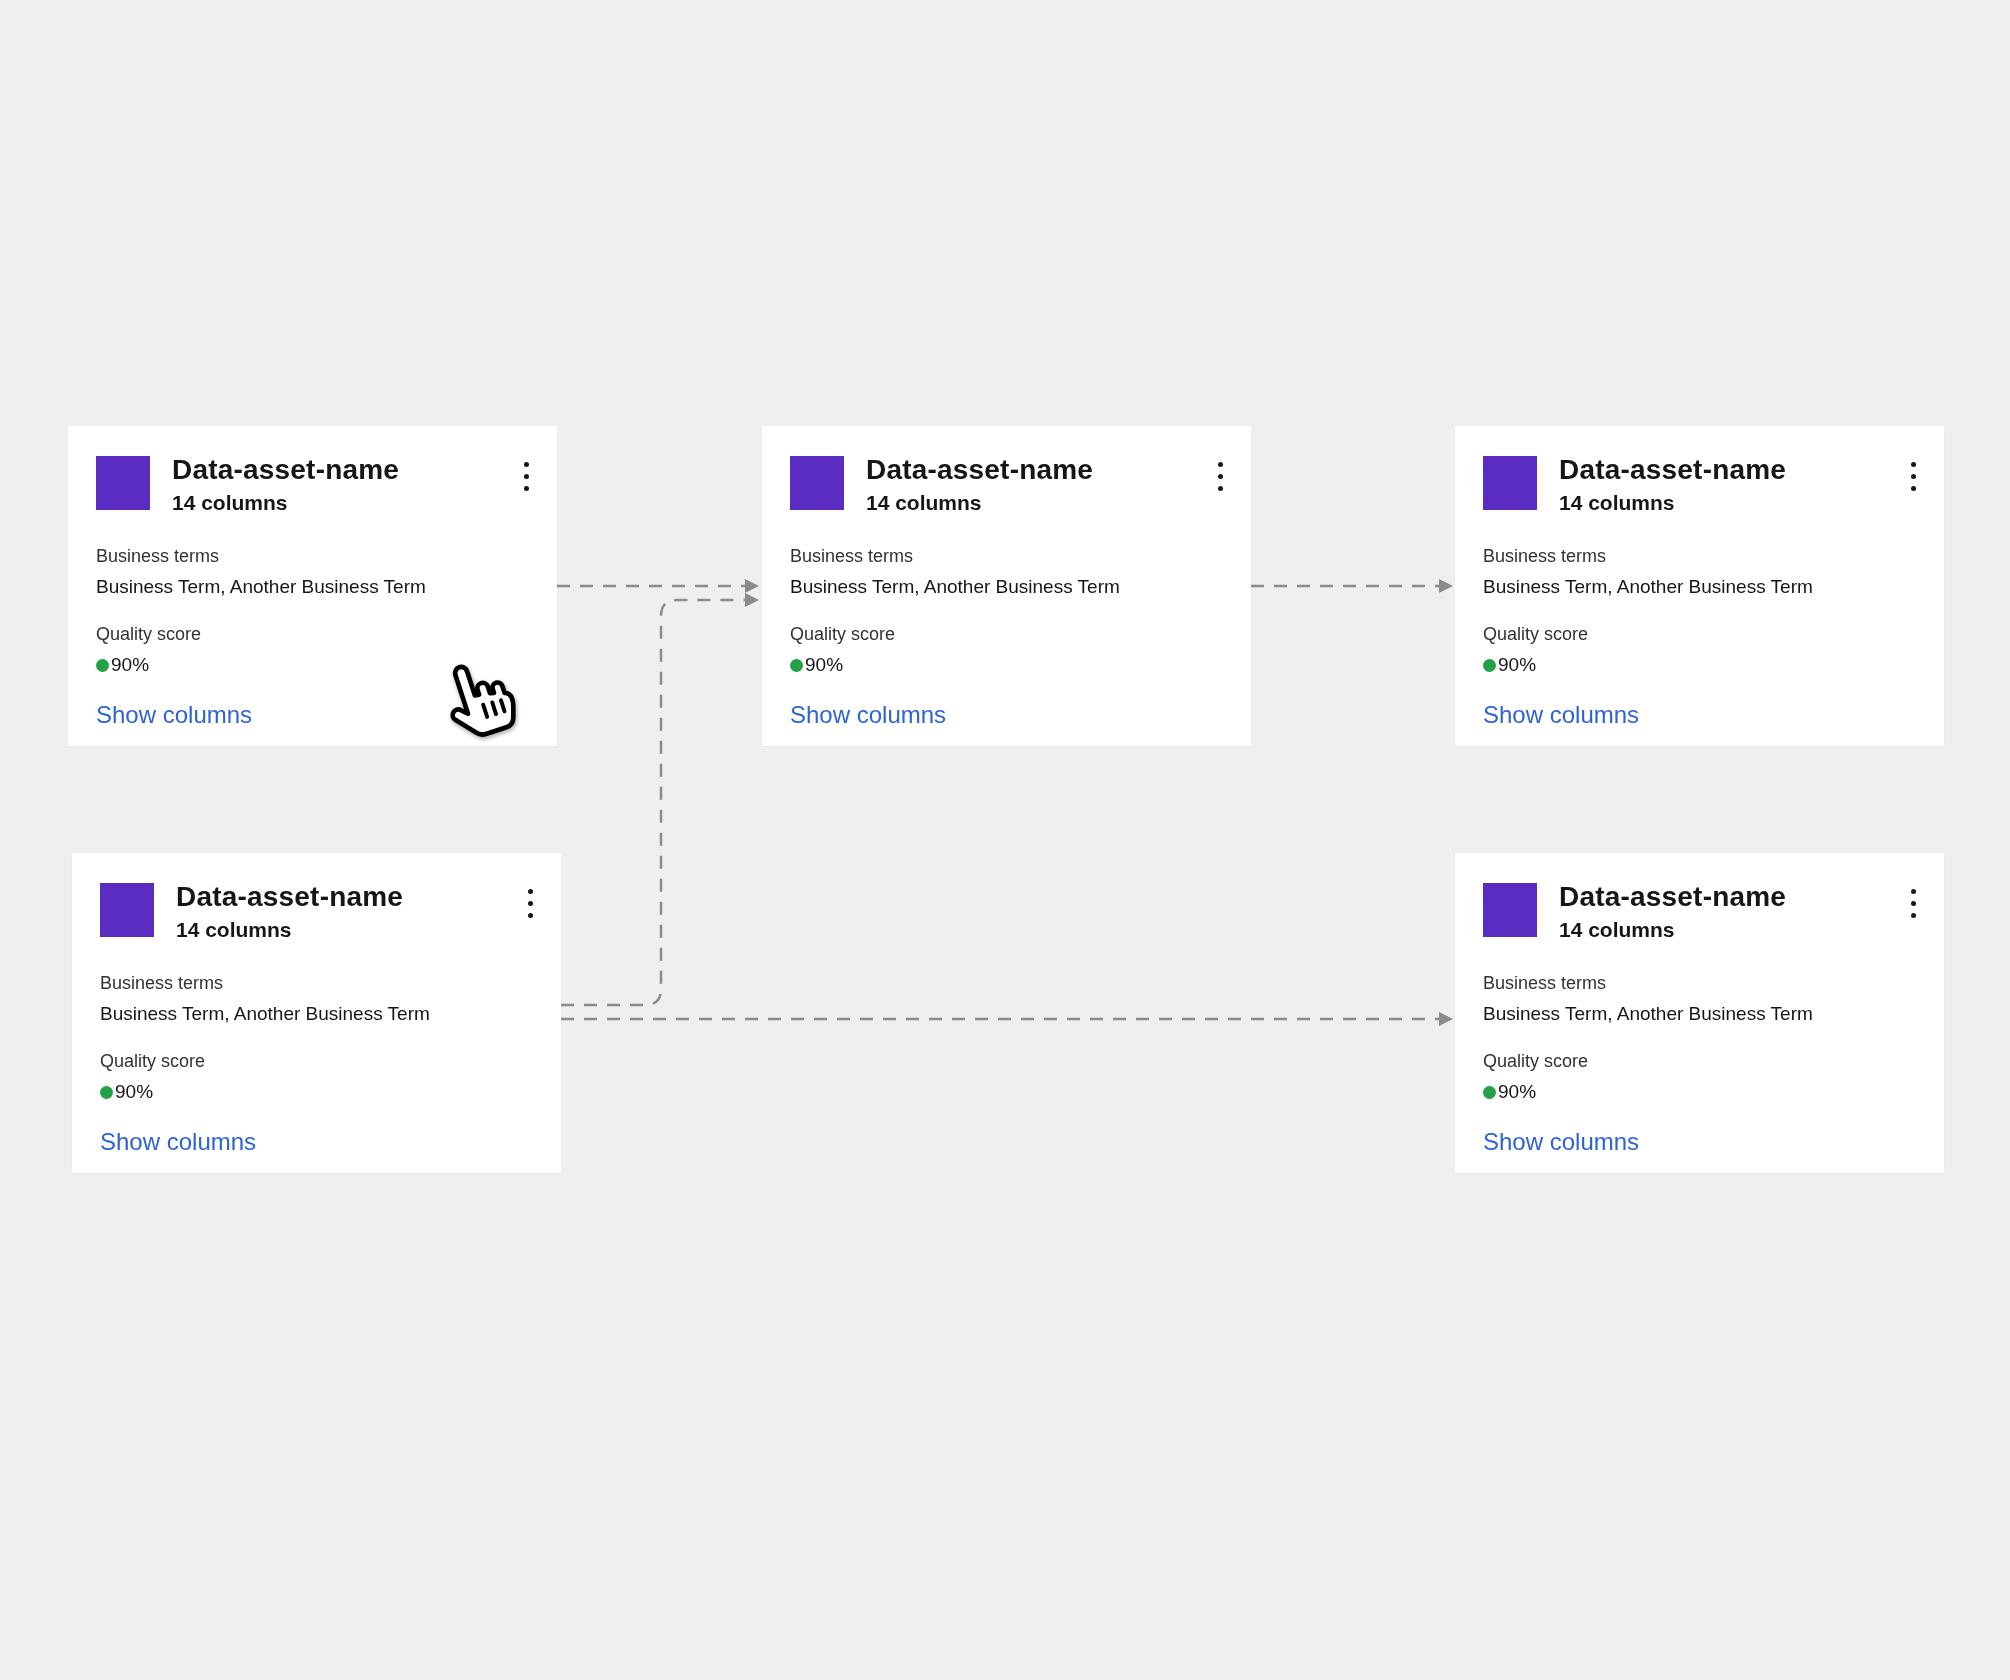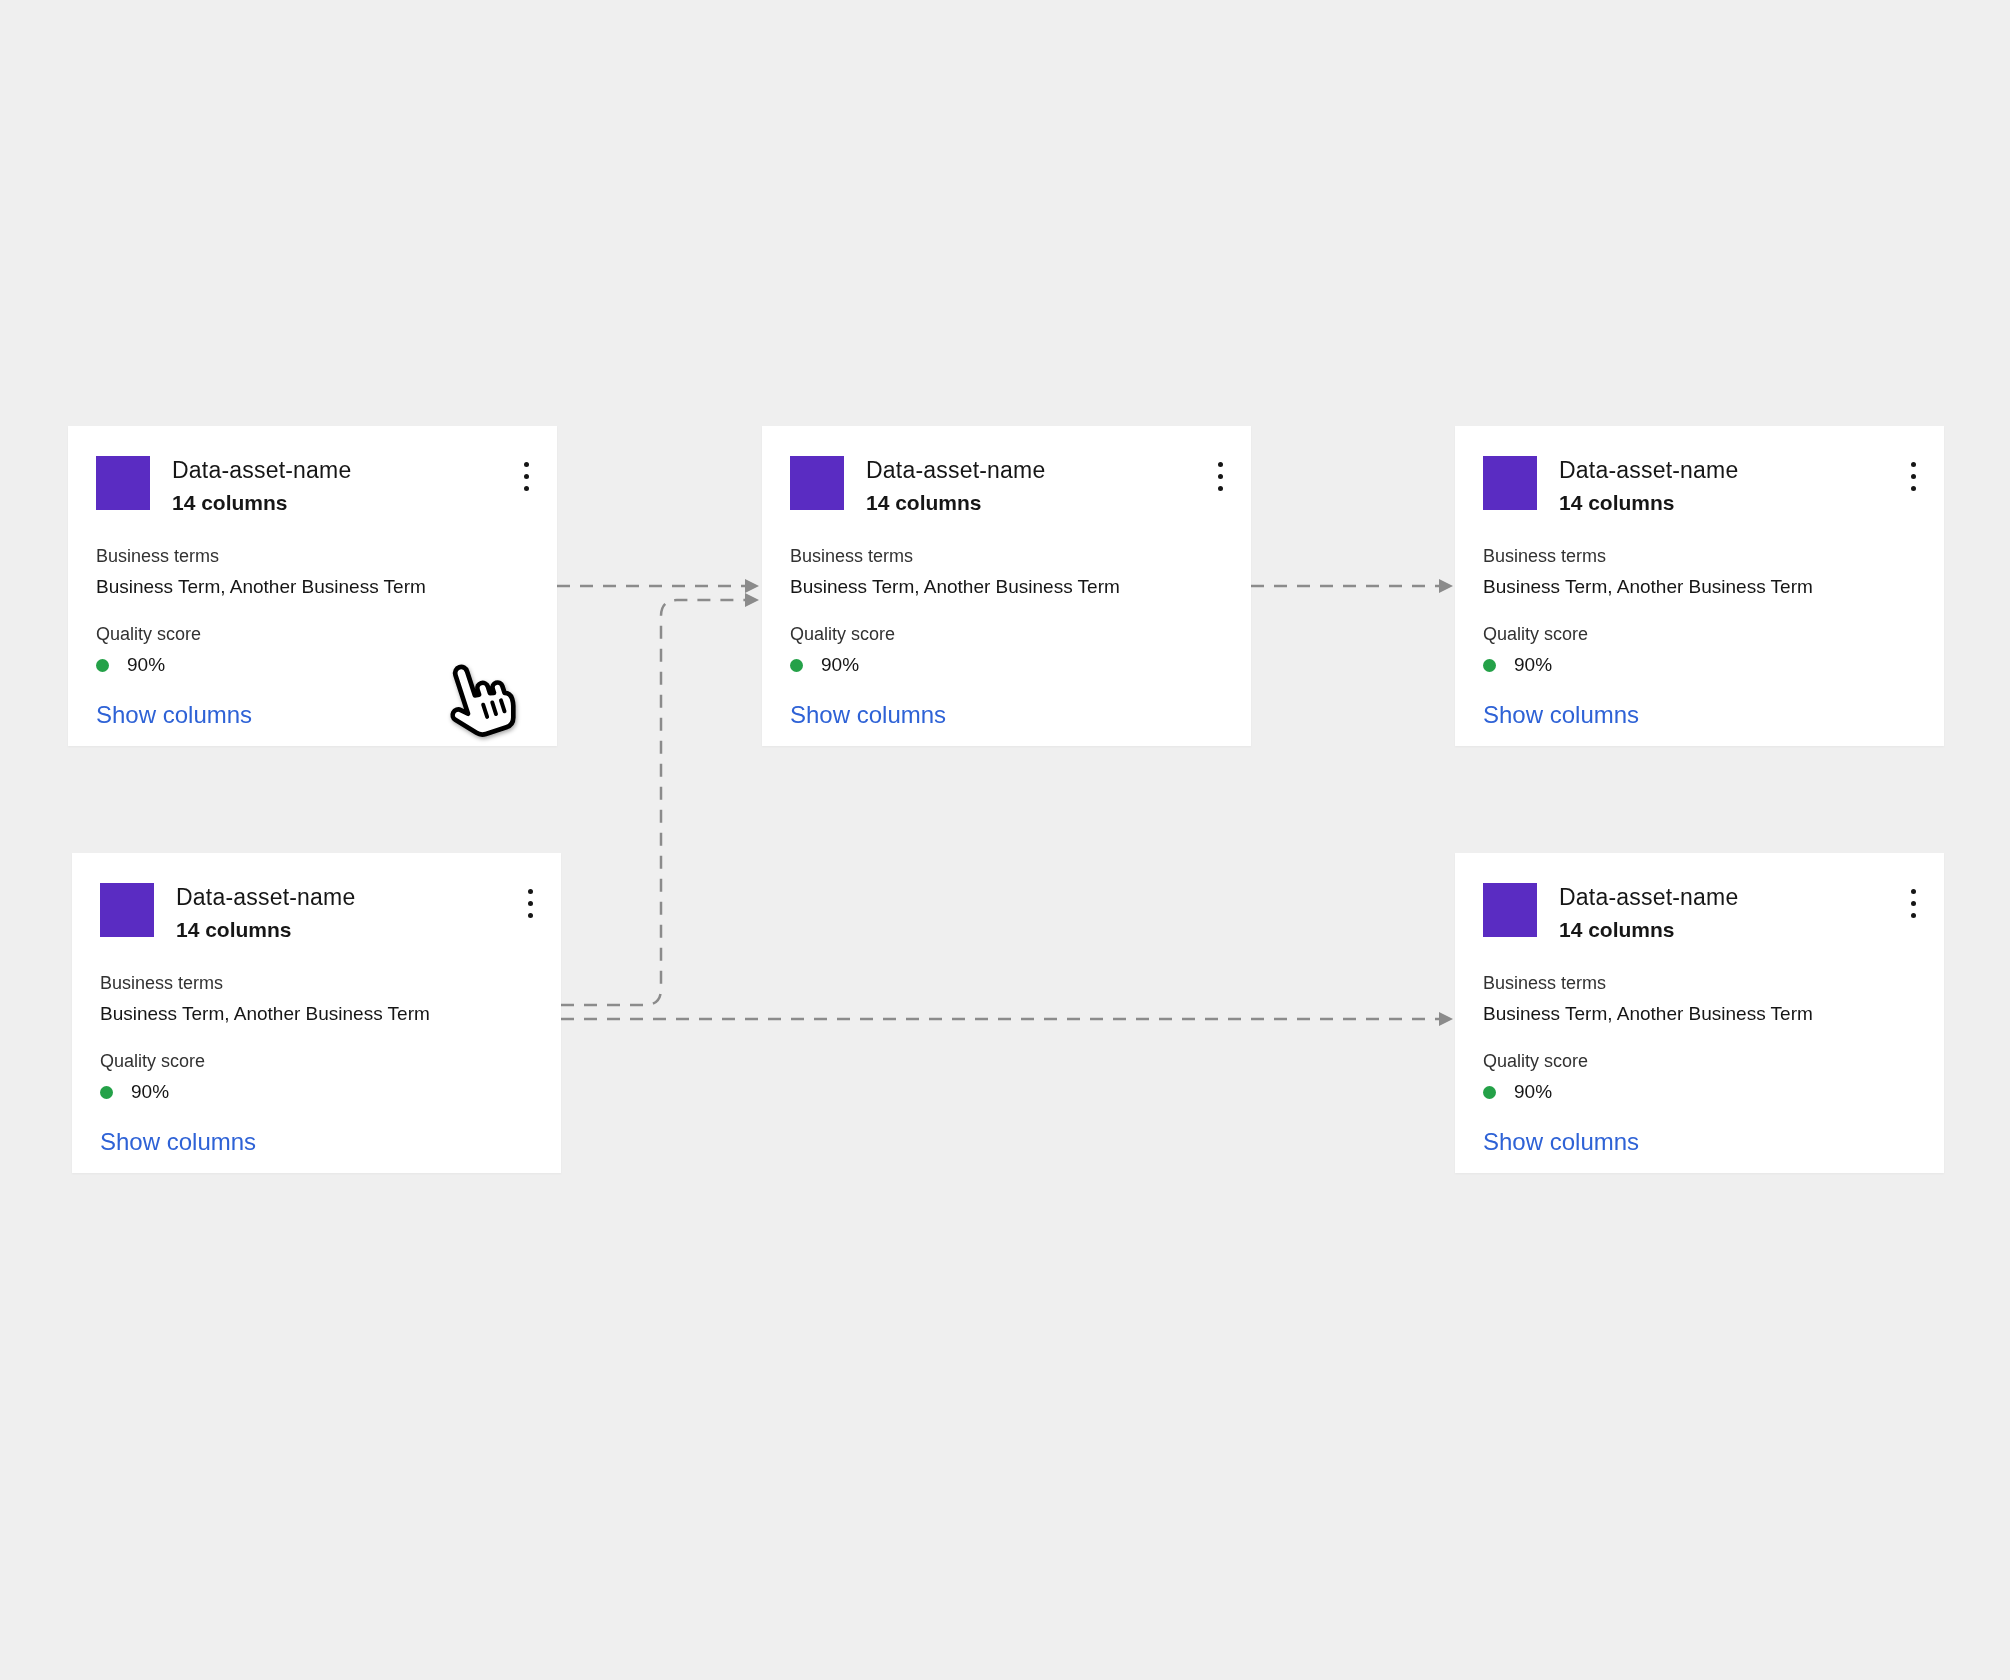--- a/index.html
+++ b/index.html
@@ -28,21 +28,21 @@
   .card-header{
     display:flex;align-items:flex-start;
     margin-bottom:28px;
   }
   .asset-icon{
     width:54px;height:54px;flex:0 0 54px;
     background:var(--asset-icon,#5a2cc2);
   }
   .head-text{margin-left:22px;min-width:0;}
   .title{
-    font-size:23px;font-weight:400;line-height:28px;
+    font-size:28px;font-weight:700;line-height:28px;
     color:var(--text-primary,#161616);letter-spacing:.2px;
   }
   .subtitle{
     font-size:21px;font-weight:700;line-height:26px;margin-top:6px;
     color:var(--text-primary,#161616);
   }
   .kebab{
     margin-left:auto;margin-top:-2px;margin-right:-8px;
     background:none;border:none;cursor:pointer;
     display:flex;flex-direction:column;align-items:center;
@@ -56,21 +56,21 @@
     font-size:18px;line-height:24px;margin-bottom:6px;
     color:var(--text-label,#323232);
   }
   .field-value{
     font-size:19px;line-height:26px;
     color:var(--text-primary,#161616);
     white-space:nowrap;
   }
   .field{margin-bottom:22px;}
   .field.quality{margin-bottom:24px;}
-  .quality-value{display:flex;align-items:center;gap:18px;}
+  .quality-value{display:flex;align-items:center;gap:2px;}
   .dot{
     width:13px;height:13px;border-radius:50%;
     background:var(--quality-dot,#24a148);flex:0 0 13px;
   }
   .show-columns{
     font-size:24px;line-height:26px;
     color:var(--link,#2e62d6);
     text-decoration:none;display:inline-block;cursor:pointer;
   }
   .cursor{

